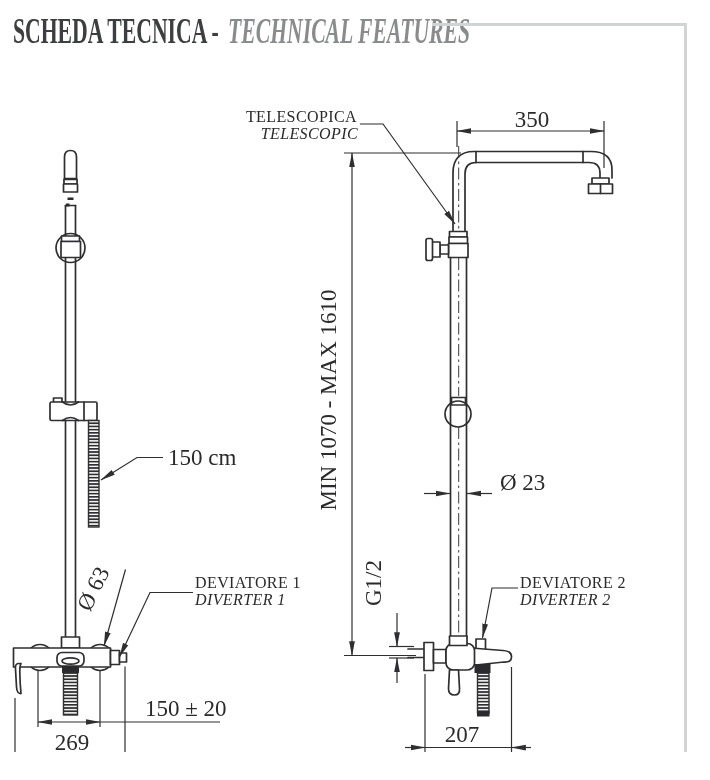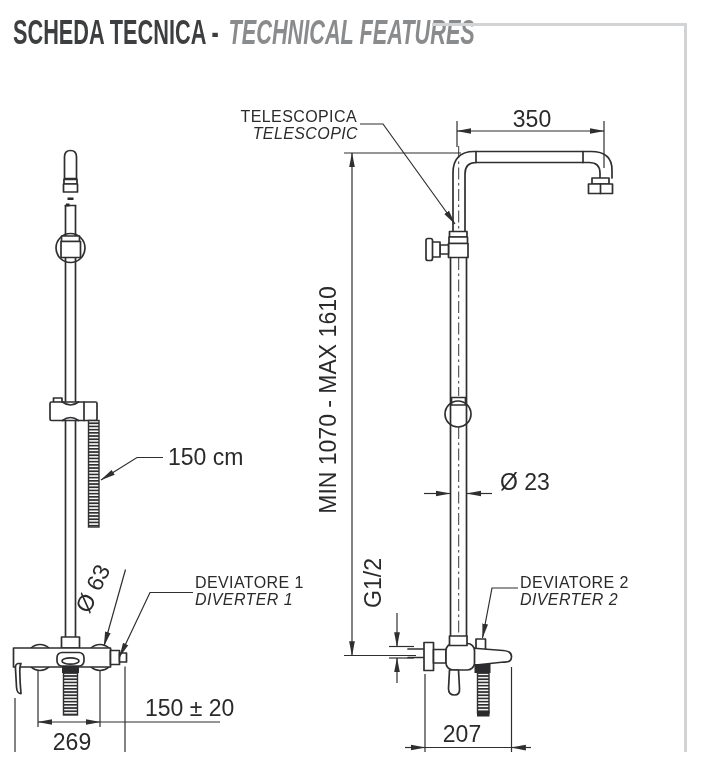--- a/index.html
+++ b/index.html
@@ -1,17 +1,17 @@
 <!DOCTYPE html>
 <html><head>
 <meta charset="utf-8">
 <style>
   html,body{margin:0;padding:0;background:#ffffff;}
   #page{position:relative;width:710px;height:752px;background:#ffffff;overflow:hidden;
-        font-family:Liberation Sans, sans-serif;}
+        font-family:Liberation Serif, serif;}
   
   #title{position:absolute;left:13px;top:12px;white-space:nowrap;
          font-weight:bold;font-size:35px;letter-spacing:0px;
          transform:scaleX(0.62);transform-origin:left top;}
   #title .main{color:#3d3e40;font-style:normal;}
   #title .accent{color:#8a8b8d;font-style:italic;margin-left:6px;}
   
   #frame-h{position:absolute;left:432px;top:23px;width:255px;height:3px;background:#d2d3d5;}
   #frame-v{position:absolute;left:684px;top:23px;width:3px;height:757px;background:#d2d3d5;}
   

